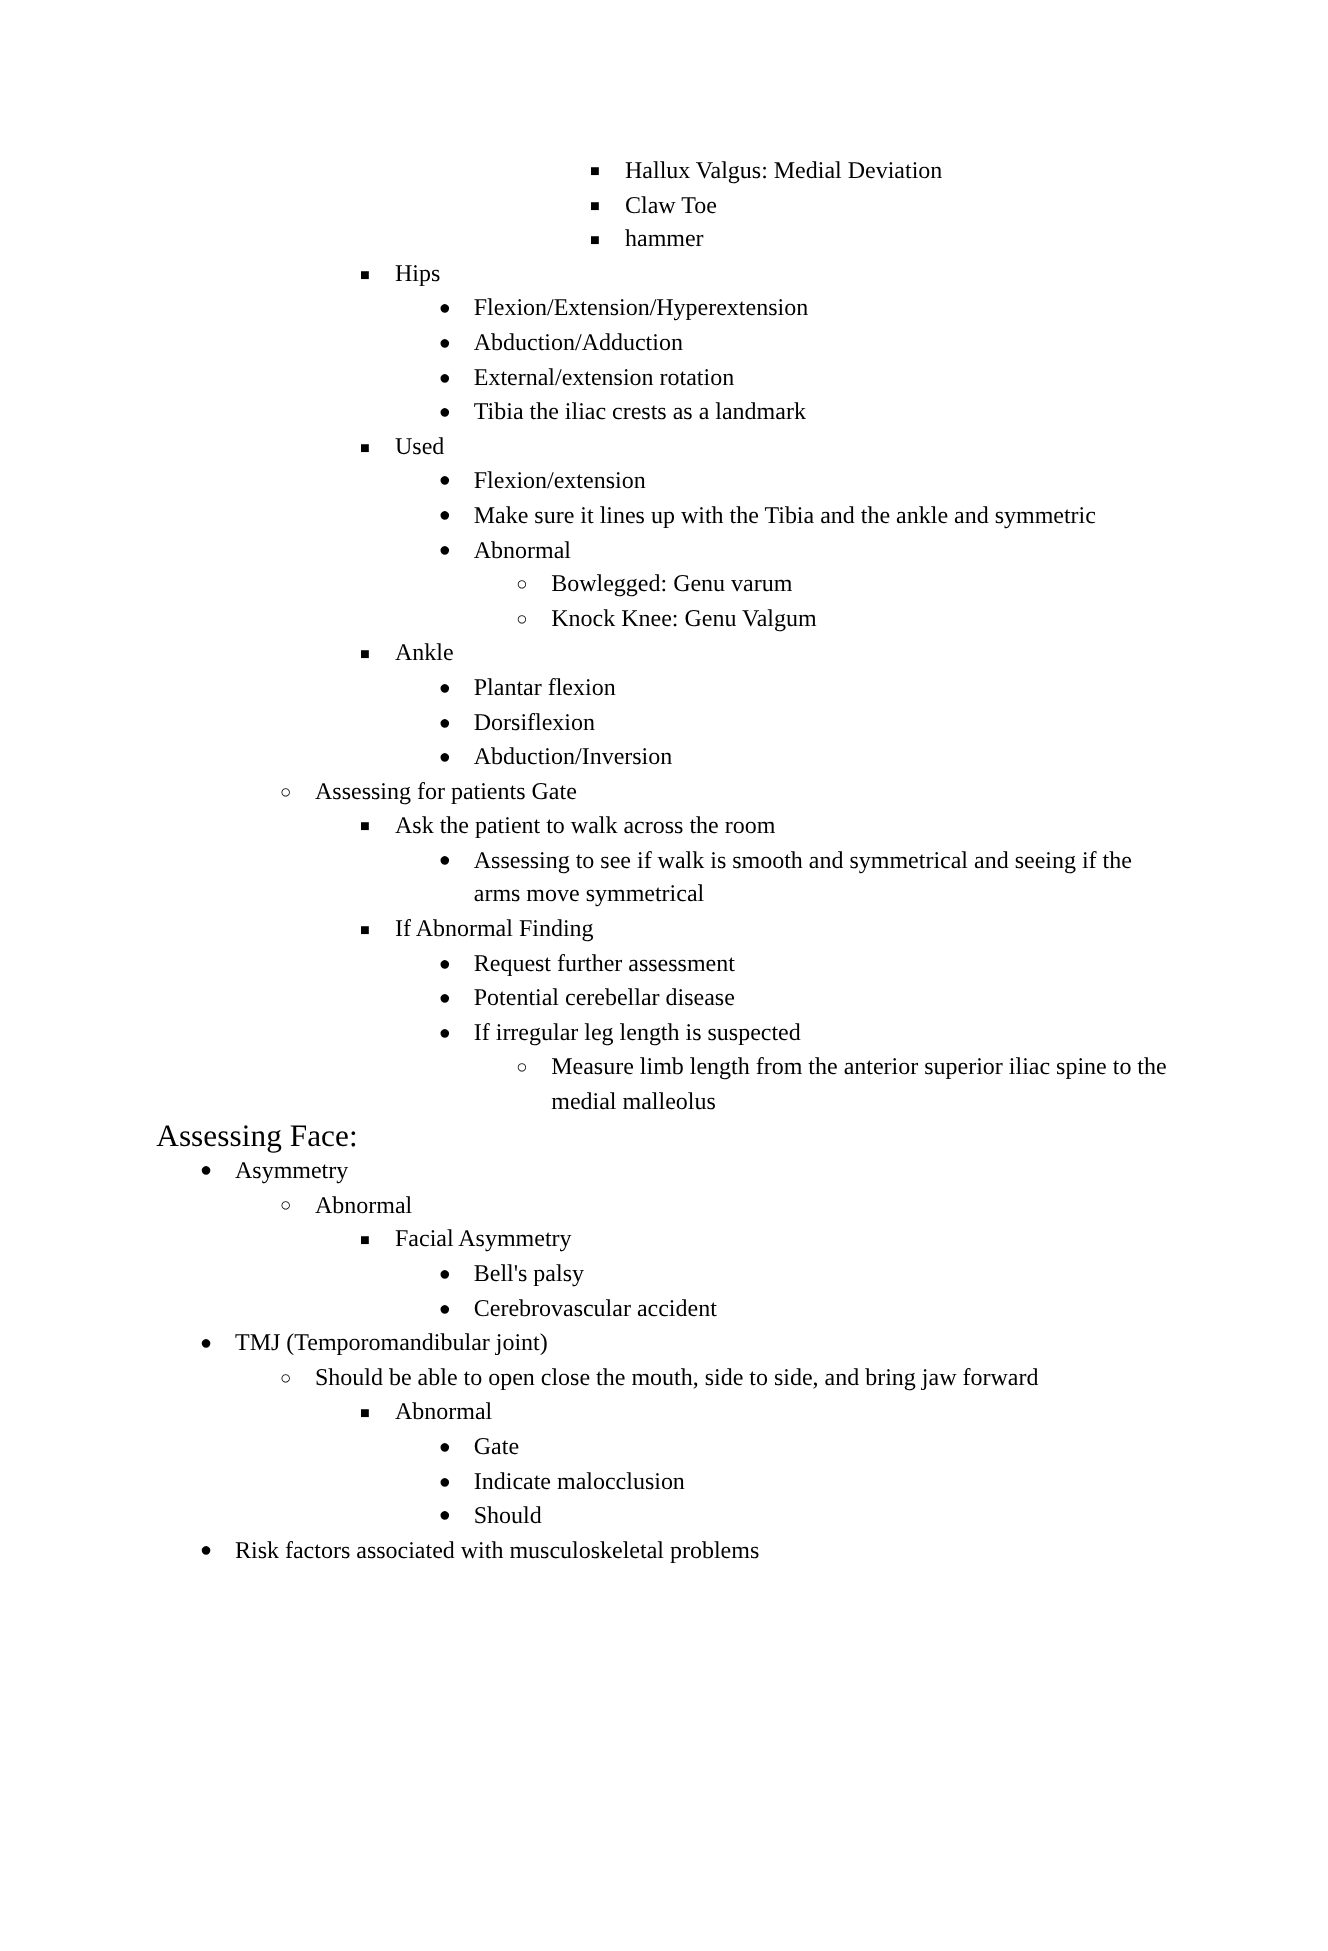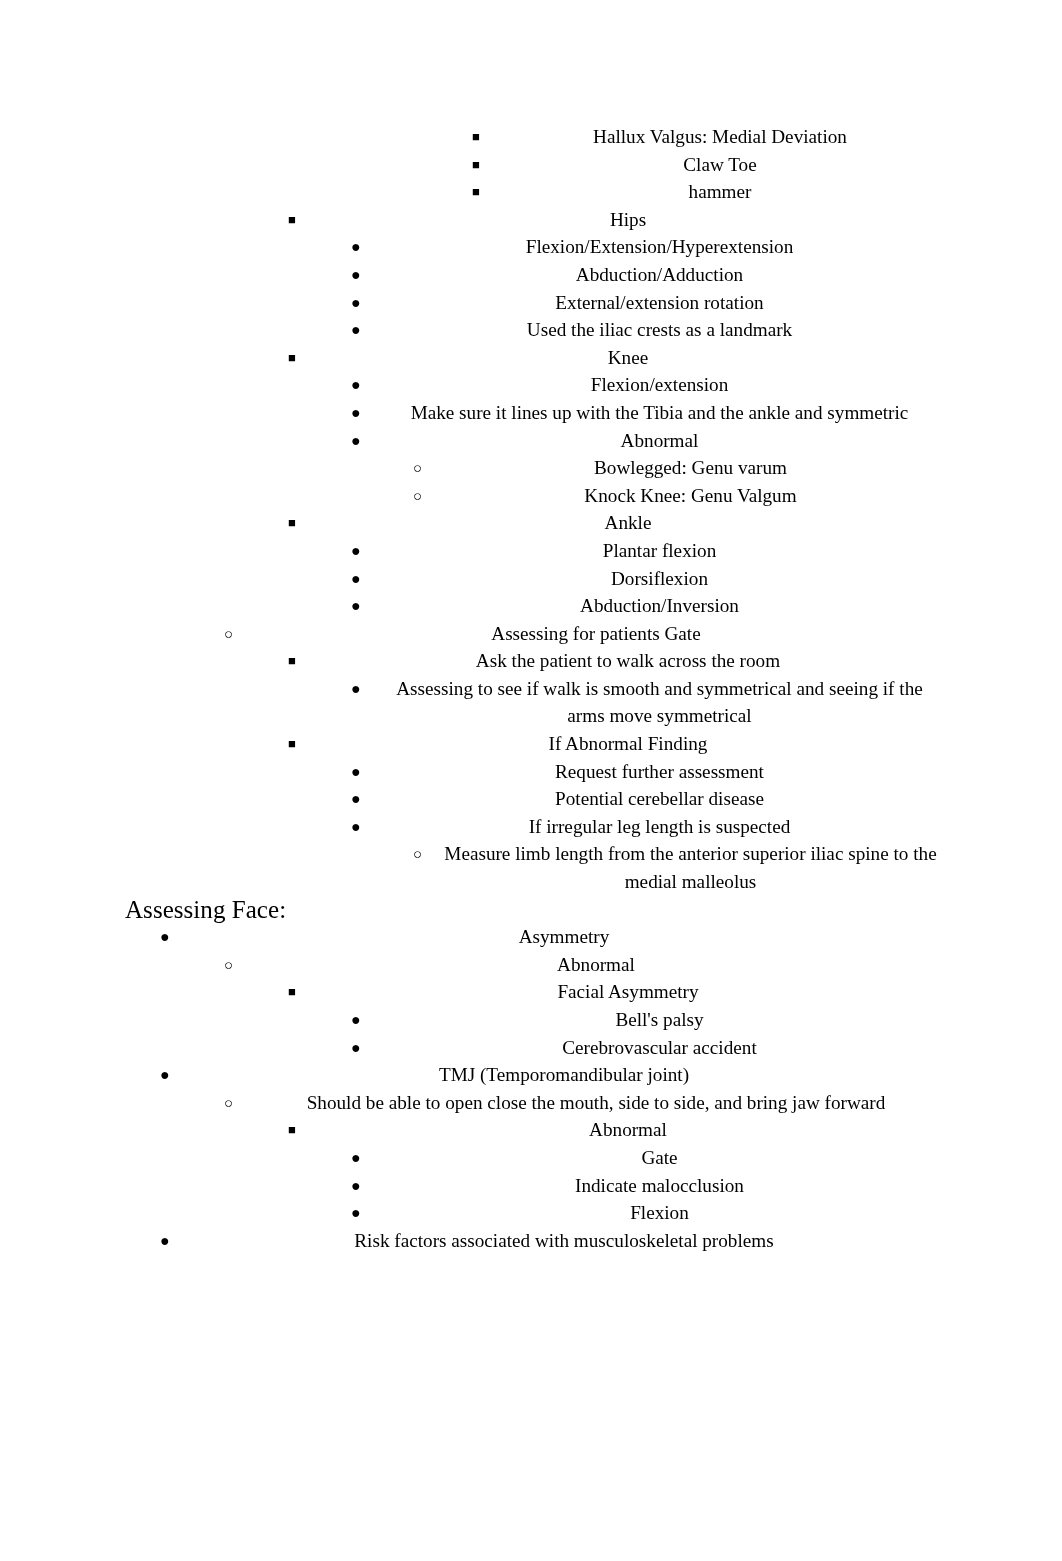--- a/index.html
+++ b/index.html
@@ -63,21 +63,20 @@
     font-size: 15px;
     line-height: 28.4px;
   }
   .bullet.dot {
     font-size: 16px;
     line-height: 28.0px;
   }
   .txt {
     display: block;
     padding-left: 28px;
-    text-align: center;
   }
 
   
   .lv1 { margin-left: 35px; }   
   .lv2 { margin-left: 99px; }   
   .lv3 { margin-left: 163px; }  
   .lv4 { margin-left: 226px; }  
   .lv5 { margin-left: 288px; }  
   .lv6 { margin-left: 347px; }  
 
@@ -113,25 +112,25 @@
       <div class="row lv4">
         <span class="bullet dot">●</span>
         <span class="txt">Abduction/Adduction</span>
       </div>
       <div class="row lv4">
         <span class="bullet dot">●</span>
         <span class="txt">External/extension rotation</span>
       </div>
       <div class="row lv4">
         <span class="bullet dot">●</span>
-        <span class="txt">Used the iliac crests as a landmark</span>
-      </div>
-      <div class="row lv3">
-        <span class="bullet sq">■</span>
-        <span class="txt">Knee</span>
+        <span class="txt">Tibia the iliac crests as a landmark</span>
+      </div>
+      <div class="row lv3">
+        <span class="bullet sq">■</span>
+        <span class="txt">Used</span>
       </div>
       <div class="row lv4">
         <span class="bullet dot">●</span>
         <span class="txt">Flexion/extension</span>
       </div>
       <div class="row lv4">
         <span class="bullet dot">●</span>
         <span class="txt">Make sure it lines up with the Tibia and the ankle and symmetric</span>
       </div>
       <div class="row lv4">
@@ -230,20 +229,20 @@
       <div class="row lv4">
         <span class="bullet dot">●</span>
         <span class="txt">Gate</span>
       </div>
       <div class="row lv4">
         <span class="bullet dot">●</span>
         <span class="txt">Indicate malocclusion</span>
       </div>
       <div class="row lv4">
         <span class="bullet dot">●</span>
-        <span class="txt">Flexion</span>
+        <span class="txt">Should</span>
       </div>
       <div class="row lv1">
         <span class="bullet dot">●</span>
         <span class="txt">Risk factors associated with musculoskeletal problems</span>
       </div>
     </div>
 </div>
 
 </body></html>

